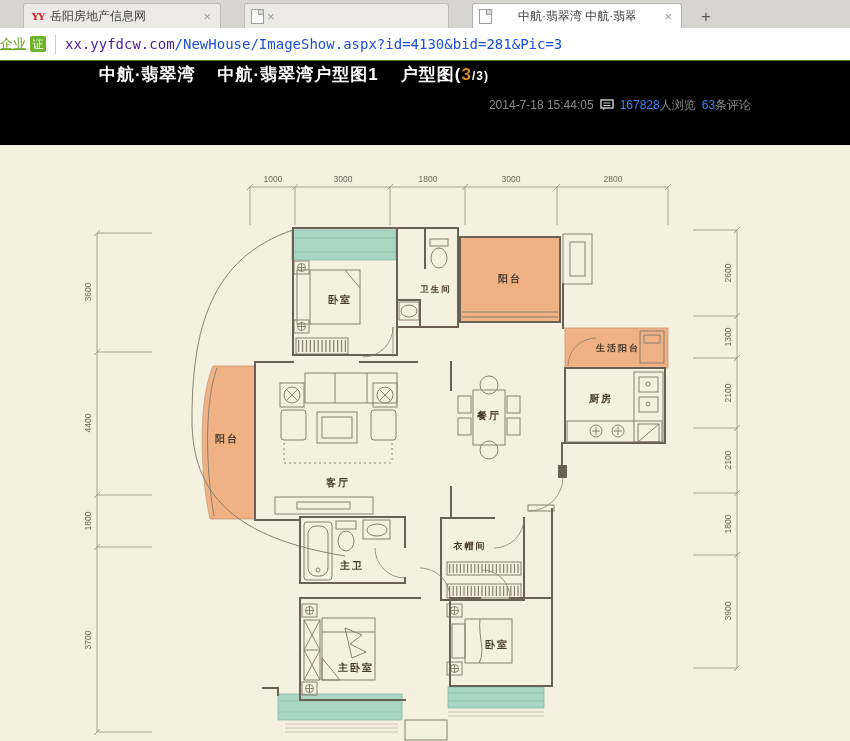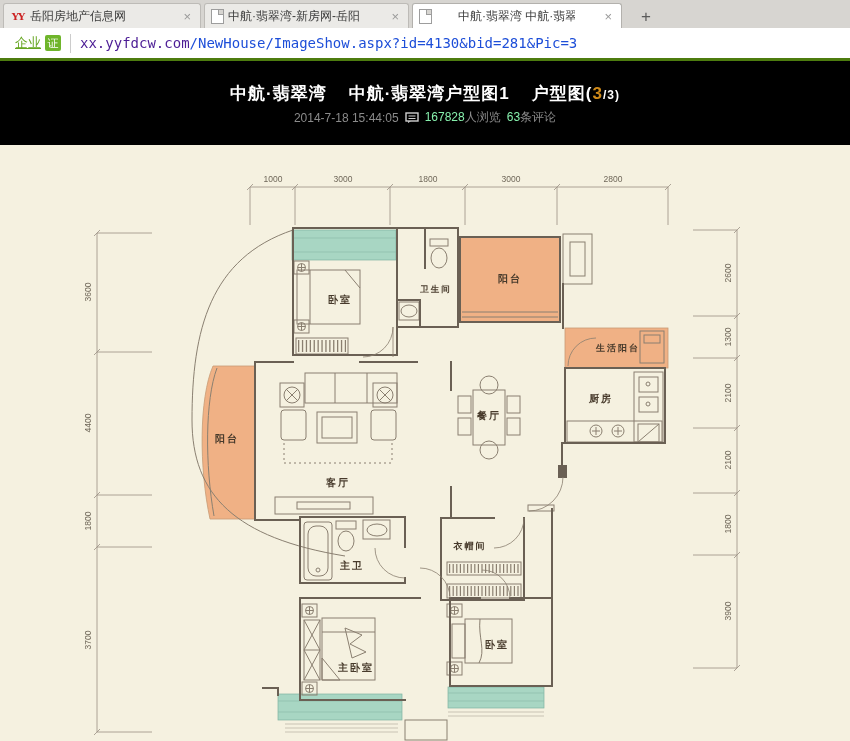--- a/index.html
+++ b/index.html
@@ -4,56 +4,56 @@
 <style>
   html,body{margin:0;padding:0;}
   body{width:850px;height:741px;overflow:hidden;background:#d7d5d1;
        font-family:"Liberation Sans",sans-serif;-webkit-font-smoothing:antialiased;}
   .browser{width:850px;height:741px;display:flex;flex-direction:column;}
 
   
   .tabstrip{height:28px;background:#d7d5d1;display:flex;align-items:flex-end;padding-left:3px;box-sizing:border-box;}
   .tab{height:25px;display:flex;align-items:center;padding:0 6px;box-sizing:border-box;
        border:1px solid #bdbbb7;border-bottom:none;border-radius:3px 3px 0 0;margin-right:3px;
-       font-size:12px;color:#3c3c3c;overflow:hidden;white-space:nowrap;}
+       font-size:12px;color:#3c3c3c;overflow:hidden;white-space:nowrap;margin-left:20px;}
   .tab.inactive{background:#ebeae7;}
   .tab.active{background:#ffffff;border-color:#b3b1ad;}
   .tab-title{flex:1;overflow:hidden;text-overflow:clip;margin:0 4px;}
   .tab-close{color:#9a9a9a;font-size:13px;padding:0 3px;flex:0 0 auto;}
   .tab1{width:198px;}
   .tab2{width:205px;}
   .tab3{width:210px;gap:22px;}
   .newtab{width:30px;height:22px;margin-left:6px;display:flex;align-items:center;justify-content:center;
           font-size:17px;color:#5a5a5a;}
   .favicon-logo{width:16px;height:16px;flex:0 0 auto;display:flex;align-items:center;justify-content:center;
                 color:#cc2222;font-weight:bold;font-size:10px;letter-spacing:-1px;font-family:"DejaVu Serif",serif;}
   .favicon-page{width:11px;height:13px;flex:0 0 auto;background:#fff;border:1px solid #9d9d9d;position:relative;}
   .favicon-page:after{content:"";position:absolute;top:0;right:0;width:4px;height:4px;
                 background:#d7d5d1;border-left:1px solid #9d9d9d;border-bottom:1px solid #9d9d9d;}
 
   
-  .addressbar{height:33px;background:#ffffff;display:flex;align-items:center;padding:0 15px;
-              box-sizing:border-box;border-bottom:3px solid #4d7c0f;}
+  .addressbar{height:33px;background:#ffffff;display:flex;align-items:center;padding:0 0;
+              box-sizing:border-box;border-bottom:1px solid #4d7c0f;}
   .cert-link{color:#66a621;font-size:13px;text-decoration:underline;}
   .cert-badge{display:inline-block;width:16px;height:16px;line-height:16px;text-align:center;
               background:#6fb52b;color:#fff;font-size:11px;border-radius:2px;margin:0 6px 0 4px;}
   .addr-sep{width:1px;height:19px;background:#cccccc;margin:0 9px 0 3px;}
   .url{font-family:"DejaVu Sans Mono",monospace;font-size:14px;white-space:nowrap;overflow:hidden;}
   .url .host{color:#4c1d95;}
   .url .path{color:#1d4ed8;}
 
   
   .pageheader{height:84px;background:#000000;color:#ffffff;text-align:center;
-              display:flex;flex-direction:column;justify-content:center;}
+              display:flex;flex-direction:row;justify-content:center;}
   .ph-title{font-size:17px;font-weight:bold;letter-spacing:1px;margin-top:2px;}
   .ph-title .gap{display:inline-block;width:22px;}
   .ph-accent{color:#cf8a1a;}
   .ph-small{font-size:12px;font-weight:bold;}
   .ph-meta{font-size:12px;color:#8b8b8b;margin-top:4px;display:flex;align-items:center;justify-content:center;gap:6px;}
-  .ph-meta .num{color:#86efac;}
+  .ph-meta .num{color:#3b82f6;}
   .comment-icon{display:inline-block;vertical-align:middle;}
 
   
   .content{flex:1;background:#f5f1e0;position:relative;overflow:hidden;}
   .content svg{display:block;}
   text.room{fill:#473a2b;font-weight:bold;font-family:"Liberation Sans",sans-serif;letter-spacing:2px;}
   text.dim{fill:#6f6759;font-size:8.5px;font-family:"Liberation Sans",sans-serif;}
   .wall{stroke:#6a6054;stroke-width:2;fill:none;stroke-linecap:square;}
   .wallthin{stroke:#8a8071;stroke-width:1;fill:none;}
   .furn{stroke:#8a7f70;stroke-width:1;fill:none;}
@@ -66,21 +66,20 @@
 <div class="browser">
 
   <div class="tabstrip">
     <div class="tab inactive tab1">
       <span class="favicon-logo">YY</span>
       <span class="tab-title">岳阳房地产信息网</span>
       <span class="tab-close">×</span>
     </div>
     <div class="tab inactive tab2">
       <span class="favicon-page"></span>
-      <span class="tab-title">中航·翡翠湾-新房网-岳阳</span>
       <span class="tab-close">×</span>
     </div>
     <div class="tab active tab3">
       <span class="favicon-page"></span>
       <span class="tab-title">中航·翡翠湾  中航·翡翠</span>
       <span class="tab-close">×</span>
     </div>
     <div class="newtab">+</div>
   </div>
 

